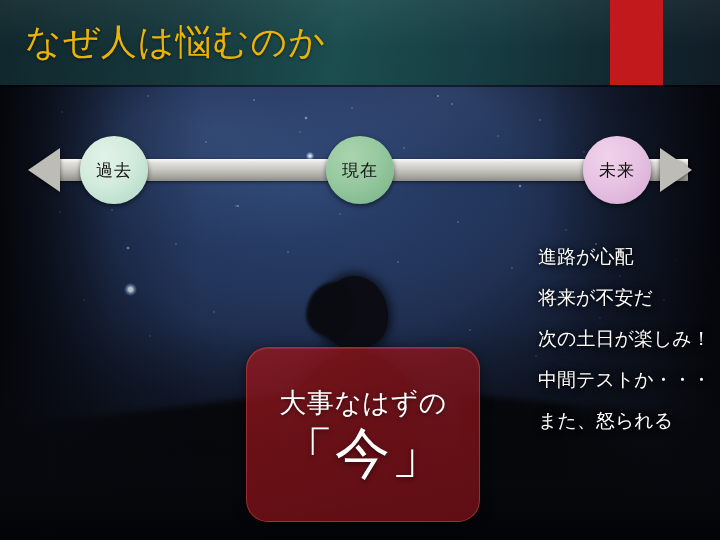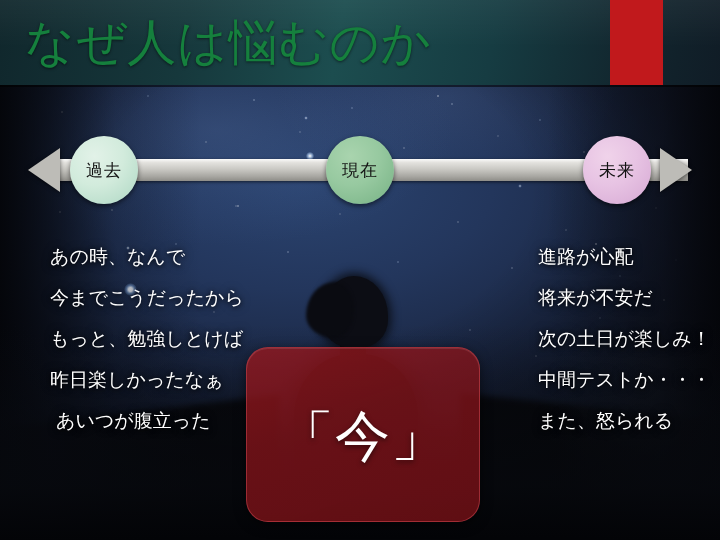--- a/index.html
+++ b/index.html
@@ -96,39 +96,39 @@
 
   
   .header{position:absolute;left:0;top:0;width:720px;height:85px;
     background:linear-gradient(100deg,#10272c 0%,#16383c 26%,#1c4d4f 47%,#163c42 68%,#12272f 86%,#101c26 100%);}
   .header-shine{position:absolute;inset:0;
     background:linear-gradient(180deg, rgba(255,255,255,.05) 0%, rgba(255,255,255,0) 55%);}
   .header-accent{position:absolute;left:610px;top:0;width:53px;height:85px;background:#c1191c;}
   .header-underline{position:absolute;left:0;top:85px;width:720px;height:2px;
     background:rgba(0,0,0,.55);}
   .slide-title{position:absolute;left:25px;top:17px;
-    font-size:49px;line-height:50px;color:#15803d;letter-spacing:1px;
+    font-size:36px;line-height:50px;color:#eab308;letter-spacing:1px;
     text-shadow:0 1px 3px rgba(0,0,0,.55);white-space:nowrap;}
 
   
   .timeline{position:absolute;left:0;top:0;width:720px;height:540px;pointer-events:none;}
   .tl-bar{position:absolute;left:44px;top:159px;width:644px;height:22px;
     background:linear-gradient(180deg,#fbfbfa 0%,#e3e2de 16%,#c8c7c2 48%,#a9a8a3 78%,#8e8d88 100%);
     box-shadow:0 1px 3px rgba(0,0,0,.6);}
   .tl-arrow{position:absolute;top:148px;width:0;height:0;}
   .tl-arrow.left{left:28px;border-top:22px solid transparent;border-bottom:22px solid transparent;
     border-right:32px solid #bdbcb7;filter:drop-shadow(0 1px 2px rgba(0,0,0,.6));}
   .tl-arrow.right{left:660px;border-top:22px solid transparent;border-bottom:22px solid transparent;
     border-left:32px solid #bdbcb7;filter:drop-shadow(0 1px 2px rgba(0,0,0,.6));}
 
   .tl-node{position:absolute;width:68px;height:68px;border-radius:50%;
     display:flex;align-items:center;justify-content:center;
     font-size:17px;color:#121212;letter-spacing:1px;
     box-shadow:0 2px 5px rgba(0,0,0,.55);pointer-events:auto;}
-  .tl-node.past{left:70px;top:136px;
+  .tl-node.past{left:80px;top:136px;
     background:radial-gradient(circle at 36% 30%, #e2f2e8 0%, #d2ebdc 45%, #bcdfcd 78%, #a8d2bd 100%);justify-content:center;}
   .tl-node.present{left:326px;top:136px;
     background:radial-gradient(circle at 36% 30%, #a9d4ae 0%, #97c9a0 45%, #82ba8e 80%, #73ad80 100%);justify-content:center;}
   .tl-node.future{left:583px;top:136px;
     background:radial-gradient(circle at 36% 30%, #f0d3ea 0%, #e7c3e3 45%, #dcb2d9 80%, #d3a5d2 100%);}
 
   
   .col{position:absolute;top:236px;}
   .col.left{left:50px;}
   .col.right{left:538px;}
@@ -196,33 +196,27 @@
       <span>過去</span>
     </div>
     <div class="tl-node present">
       <span>現在</span>
     </div>
     <div class="tl-node future">
       <span>未来</span>
     </div>
   </div>
 
-  <div class="col left">
-    <div class="line">あの時、なんで</div>
-    <div class="line">今までこうだったから</div>
-    <div class="line">もっと、勉強しとけば</div>
-    <div class="line">昨日楽しかったなぁ</div>
-    <div class="line indent">あいつが腹立った</div>
-  </div>
 
   <div class="col right">
     <div class="line">進路が心配</div>
     <div class="line">将来が不安だ</div>
     <div class="line">次の土日が楽しみ！</div>
     <div class="line">中間テストか・・・</div>
     <div class="line">また、怒られる</div>
   </div>
 
   <div class="callout">
+    <div class="c-top">大事なはずの</div>
     <div class="c-mid">「今」</div>
   </div>
 
 </div>
 
 </body></html>

